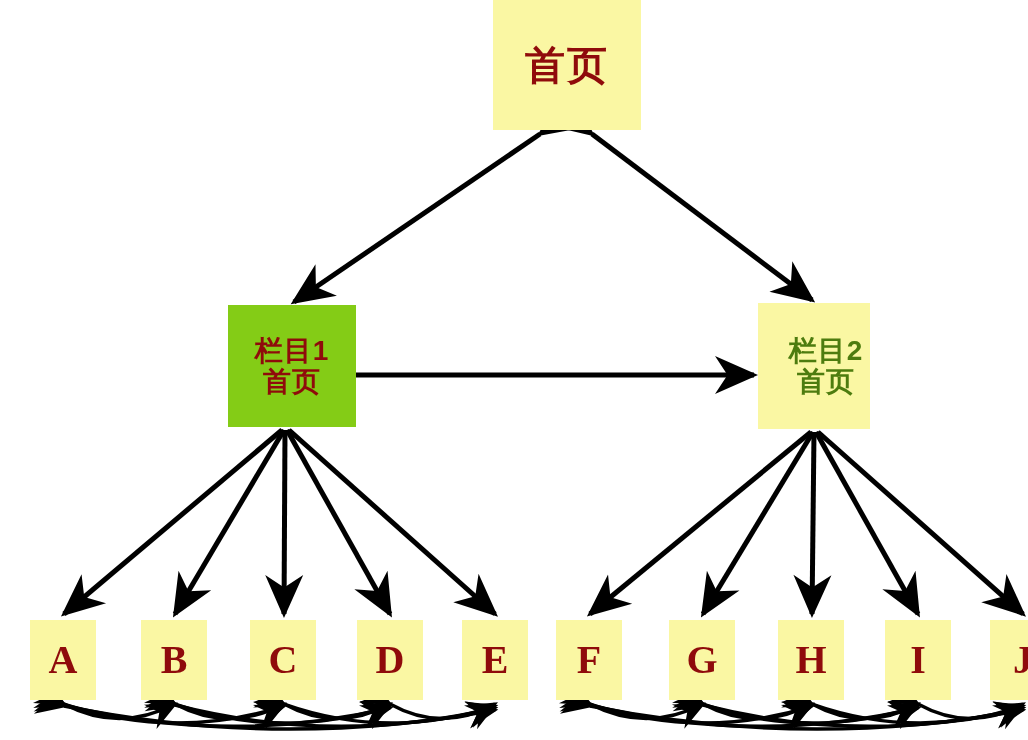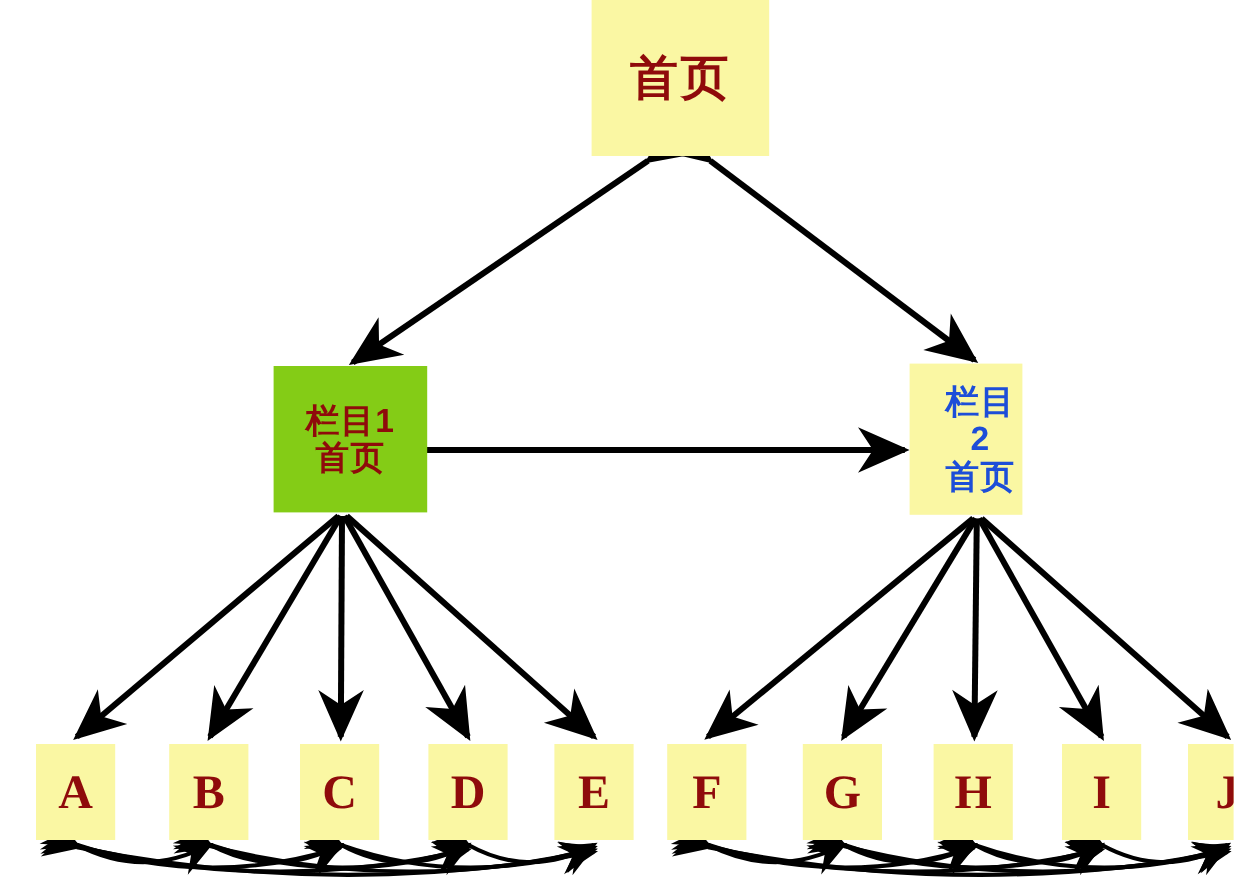--- a/index.html
+++ b/index.html
@@ -127,21 +127,21 @@
   </svg>
 
   <div class="node node-root" id="node-home" style="left: 465px; top: 0px; width: 148px; height: 130px; background: rgb(250, 247, 163); color: rgb(143, 11, 11);">
     <span class="node-label">首页</span>
   </div>
 
   <div class="node node-section" id="node-section1" style="left: 200px; top: 305px; width: 128px; height: 122px; background: #84cc16; color: rgb(143, 11, 11);">
     <span class="node-label">栏目1
 首页</span>
   </div>
-  <div class="node node-section" id="node-section2" style="left: 730px; top: 303px; width: 94px; height: 126px; background: rgb(250, 247, 163); color: #1d4ed8; padding-left: 24px;">
+  <div class="node node-section" id="node-section2" style="left: 730px; top: 303px; width: 112px; height: 126px; background: rgb(250, 247, 163); color: #4d7c0f; padding-left: 24px;">
     <span class="node-label">栏目2
 首页</span>
   </div>
 
   <div class="node node-leaf" id="node-A" style="left: 2px; top: 620px; width: 66px; height: 80px; background: rgb(250, 247, 163); color: rgb(143, 11, 11);">
     <span class="node-label">A</span>
   </div>
   <div class="node node-leaf" id="node-B" style="left: 113px; top: 620px; width: 66px; height: 80px; background: rgb(250, 247, 163); color: rgb(143, 11, 11);">
     <span class="node-label">B</span>
   </div>

